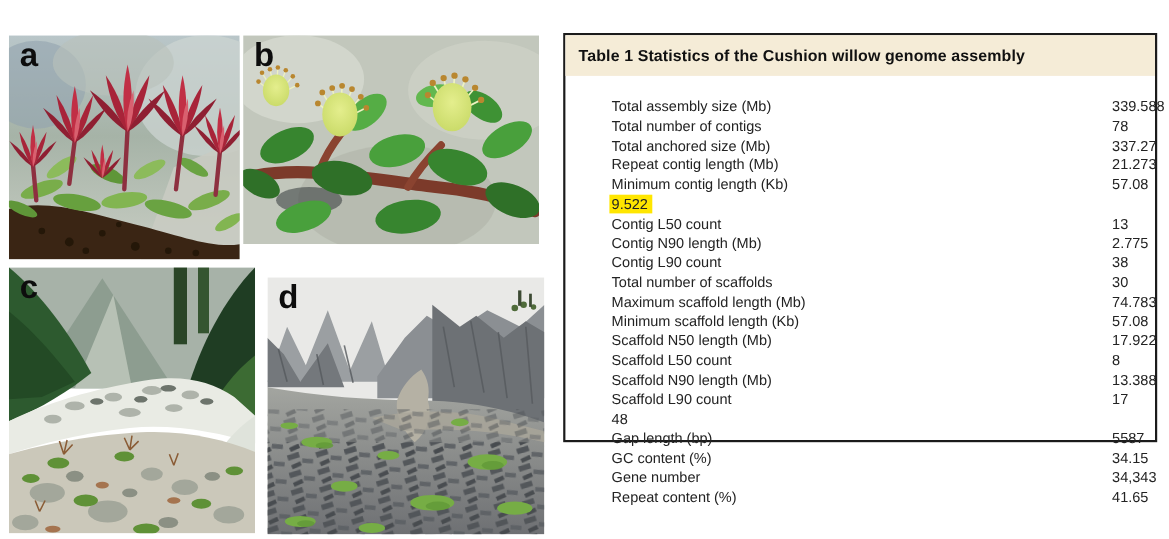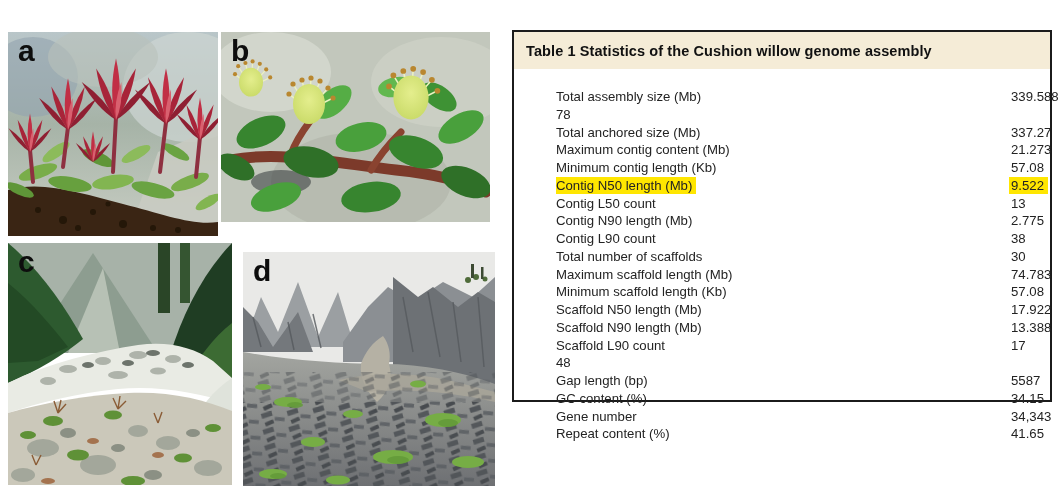--- a/index.html
+++ b/index.html
@@ -296,36 +296,36 @@
   <section class="gtable" style="border-color: rgb(27, 27, 27);">
     <div class="gtable-titlebar" style="background: rgb(245, 236, 215);">
       <span class="gtable-title">Table 1 Statistics of the Cushion willow genome assembly</span>
     </div>
     <div class="gtable-body" id="table-body">
         <div class="trow">
           <span class="tlabel"><span class="txt">Total assembly size (Mb)</span></span>
           <span class="tvalue"><span class="txt">339.588</span></span>
         </div>
         <div class="trow">
+          <span class="tlabel"><span class="txt">Total number of contigs</span></span>
           <span class="tvalue"><span class="txt">78</span></span>
         </div>
         <div class="trow">
           <span class="tlabel"><span class="txt">Total anchored size (Mb)</span></span>
           <span class="tvalue"><span class="txt">337.27</span></span>
         </div>
         <div class="trow">
-          <span class="tlabel"><span class="txt">Maximum contig content (Mb)</span></span>
+          <span class="tlabel"><span class="txt">Repeat contig length (Mb)</span></span>
           <span class="tvalue"><span class="txt">21.273</span></span>
         </div>
         <div class="trow">
           <span class="tlabel"><span class="txt">Minimum contig length (Kb)</span></span>
           <span class="tvalue"><span class="txt">57.08</span></span>
         </div>
         <div class="trow">
-          <span class="tlabel"><span class="txt hl" style="background: rgb(255, 230, 0);">Contig N50 length (Mb)</span></span>
           <span class="tvalue"><span class="txt hl" style="background: rgb(255, 230, 0);">9.522</span></span>
         </div>
         <div class="trow">
           <span class="tlabel"><span class="txt">Contig L50 count</span></span>
           <span class="tvalue"><span class="txt">13</span></span>
         </div>
         <div class="trow">
           <span class="tlabel"><span class="txt">Contig N90 length (Mb)</span></span>
           <span class="tvalue"><span class="txt">2.775</span></span>
         </div>
@@ -343,20 +343,24 @@
         </div>
         <div class="trow">
           <span class="tlabel"><span class="txt">Minimum scaffold length (Kb)</span></span>
           <span class="tvalue"><span class="txt">57.08</span></span>
         </div>
         <div class="trow">
           <span class="tlabel"><span class="txt">Scaffold N50 length (Mb)</span></span>
           <span class="tvalue"><span class="txt">17.922</span></span>
         </div>
         <div class="trow">
+          <span class="tlabel"><span class="txt">Scaffold L50 count</span></span>
+          <span class="tvalue"><span class="txt">8</span></span>
+        </div>
+        <div class="trow">
           <span class="tlabel"><span class="txt">Scaffold N90 length (Mb)</span></span>
           <span class="tvalue"><span class="txt">13.388</span></span>
         </div>
         <div class="trow">
           <span class="tlabel"><span class="txt">Scaffold L90 count</span></span>
           <span class="tvalue"><span class="txt">17</span></span>
         </div>
         <div class="trow">
           <span class="tvalue"><span class="txt">48</span></span>
         </div>

